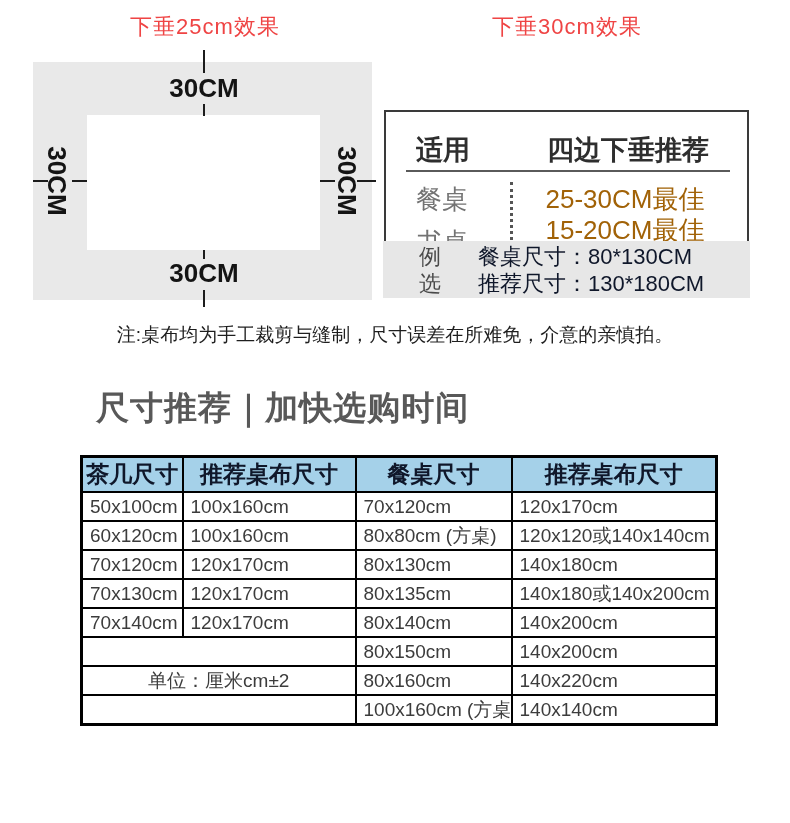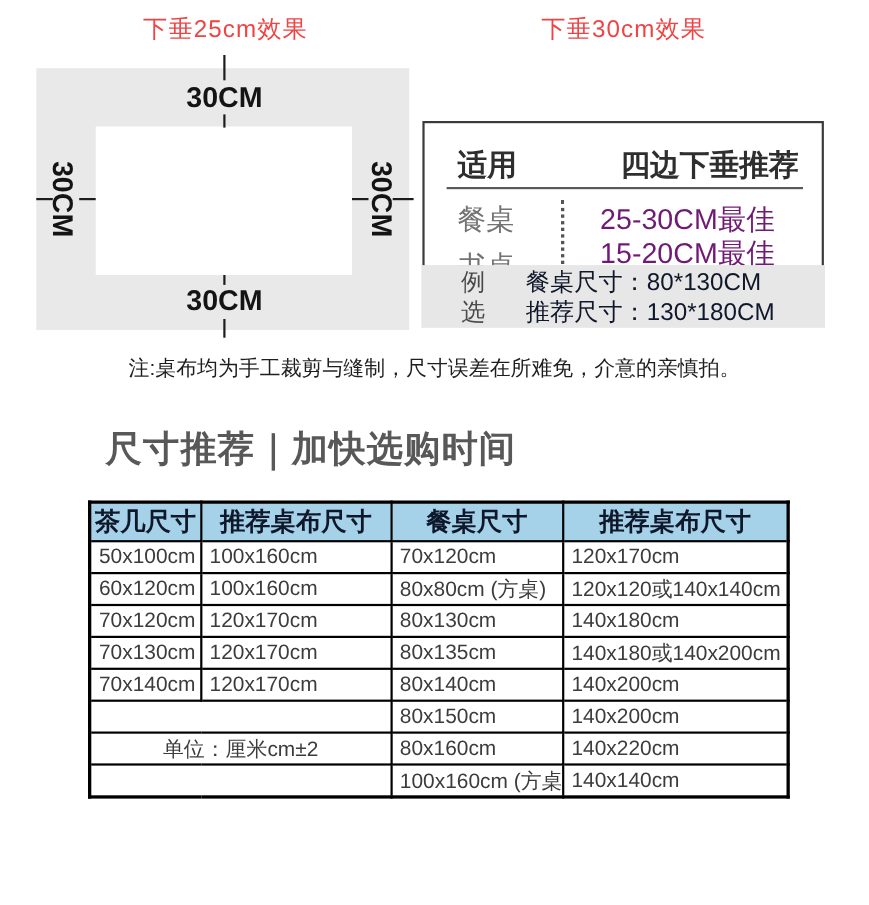--- a/index.html
+++ b/index.html
@@ -28,24 +28,24 @@
   }
   .dim-rot{transform:rotate(90deg);}
 
   
   #drop-box{
     left:384px;top:62px;width:361px;height:166px;
     border:2px solid #3a3a3a;background:#ffffff;margin-top:48px;
   }
   #drop-box .hdr{font-size:27px;font-weight:600;color:#2e2e2e;}
   #drop-col1-hdr{left:30px;top:20px;}
-  #drop-col2-hdr{left:122px;top:20px;width:218px;text-align:right;}
+  #drop-col2-hdr{left:133px;top:20px;width:218px;text-align:center;}
   #drop-sep{left:20px;top:58px;width:324px;height:2px;background:#5a5a5a;}
   .drop-label{left:30px;font-size:26px;font-weight:500;color:#737373;}
-  .drop-value{left:130px;width:218px;text-align:center;font-size:26px;font-weight:500;color:#701a75;}
+  .drop-value{left:130px;width:218px;text-align:center;font-size:26px;font-weight:500;color:#a16207;}
   #drop-dotted{left:124px;top:70px;height:88px;width:0;border-left:3px dotted #555;}
 
   
   #example-box{left:383px;top:241px;width:367px;height:57px;background:#e7e7e7;}
   #example-label{left:36px;top:2px;font-size:22px;line-height:27px;color:#4a4a4a;font-weight:500;text-align:center;}
   #example-lines{left:95px;top:2px;font-size:22px;line-height:27px;color:#0f172a;font-weight:500;}
 
   
   #note{left:0;top:322px;width:790px;text-align:center;font-size:19px;color:#1e1e1e;}
   #section-title{left:96px;top:386px;font-size:33px;font-weight:700;color:#585858;letter-spacing:1px;}

